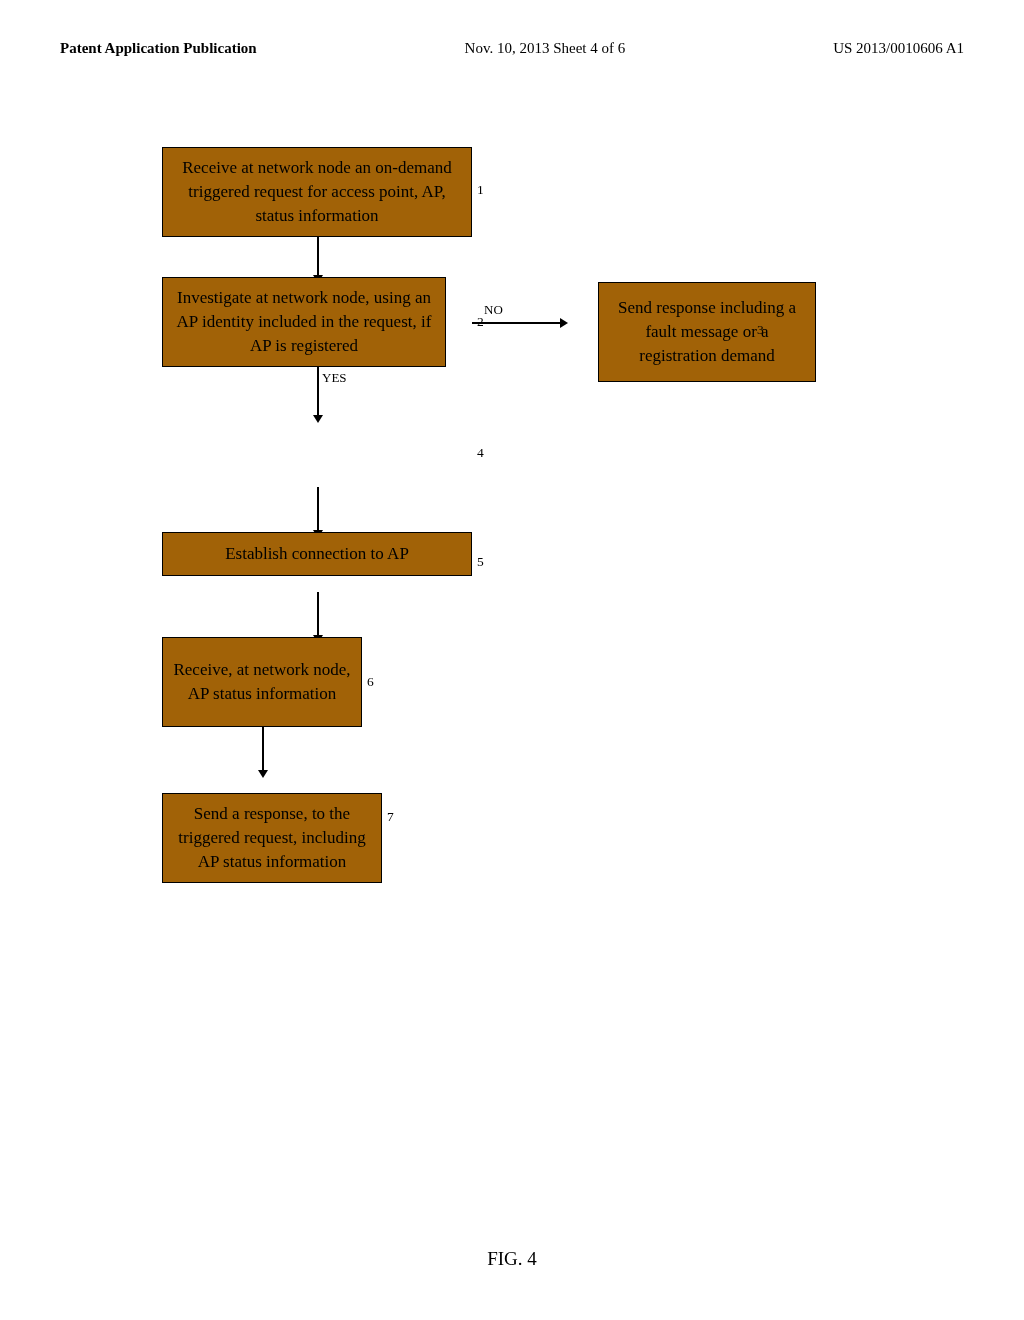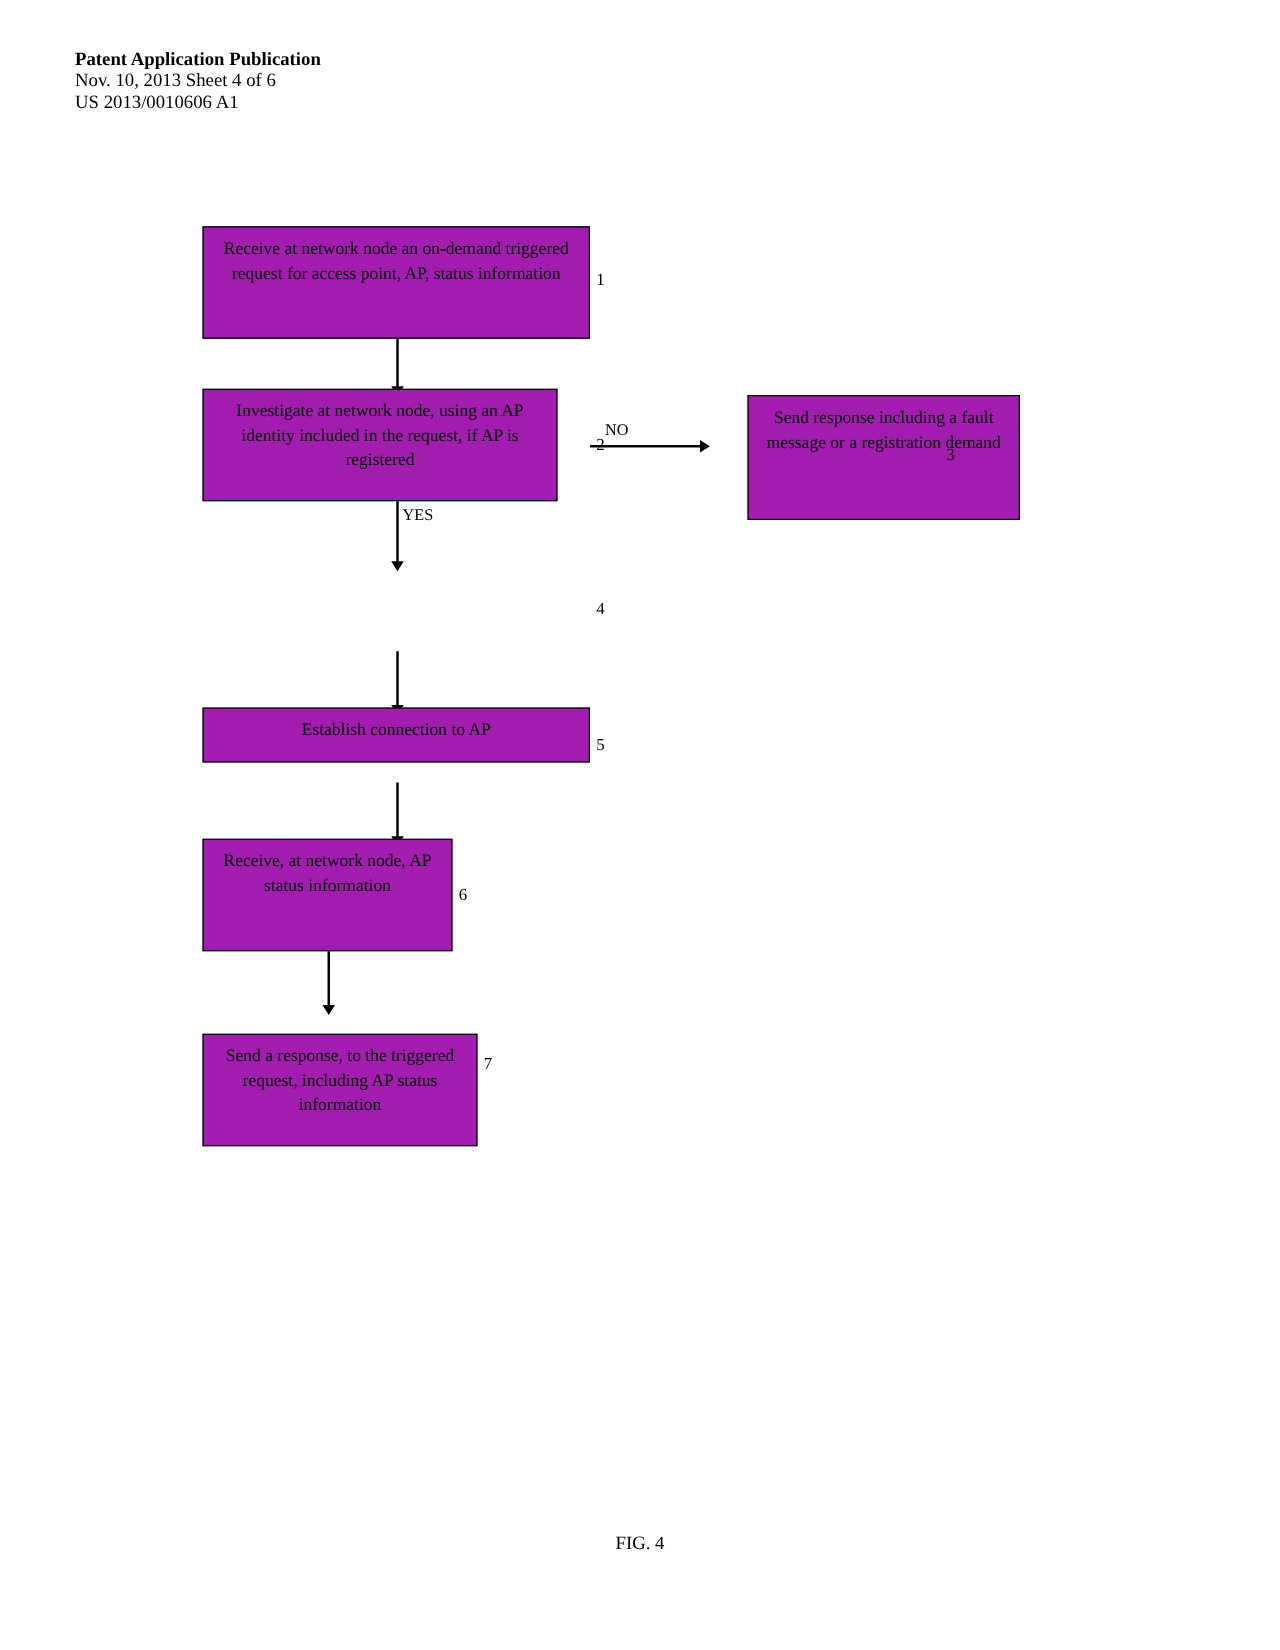--- a/index.html
+++ b/index.html
@@ -19,21 +19,20 @@
       position: relative;
     }
 
     
     .header {
       display: flex;
       justify-content: space-between;
       align-items: flex-start;
       margin-bottom: 60px;
       font-size: 15px;
-      flex-direction: column;
     }
     .header-left {
       font-weight: bold;
       font-size: 15px;
     }
     .header-center {
       font-size: 15px;
       text-align: center;
     }
     .header-right {
@@ -44,27 +43,27 @@
     .flowchart {
       position: relative;
       margin: 0 auto;
       width: 820px;
       min-height: 900px;
     }
 
     
     .box {
       border: 1.5px solid #000;
-      background: #a21caf;
+      background: #a16207;
       text-align: center;
-      font-size: 14px;
+      font-size: 17px;
       line-height: 1.4;
       position: absolute;
       display: flex;
-      align-items: flex-start;
+      align-items: center;
       justify-content: center;
     }
 
     
     .step-num {
       position: absolute;
       font-size: 13.5px;
       font-weight: normal;
     }
 
@@ -107,24 +106,24 @@
       font-size: 13px;
     }
     .label-no {
       position: absolute;
       font-size: 13px;
     }
 
     
     .fig-caption {
       position: absolute;
-      bottom: 76px;
+      bottom: 50px;
       left: 50%;
       transform: translateX(-50%);
-      font-size: 15px;
+      font-size: 19px;
       text-align: left;
     }
   </style>
 </head>
 <body>
 
 <div class="page">
 
   <div class="header">
     <div class="header-left">

